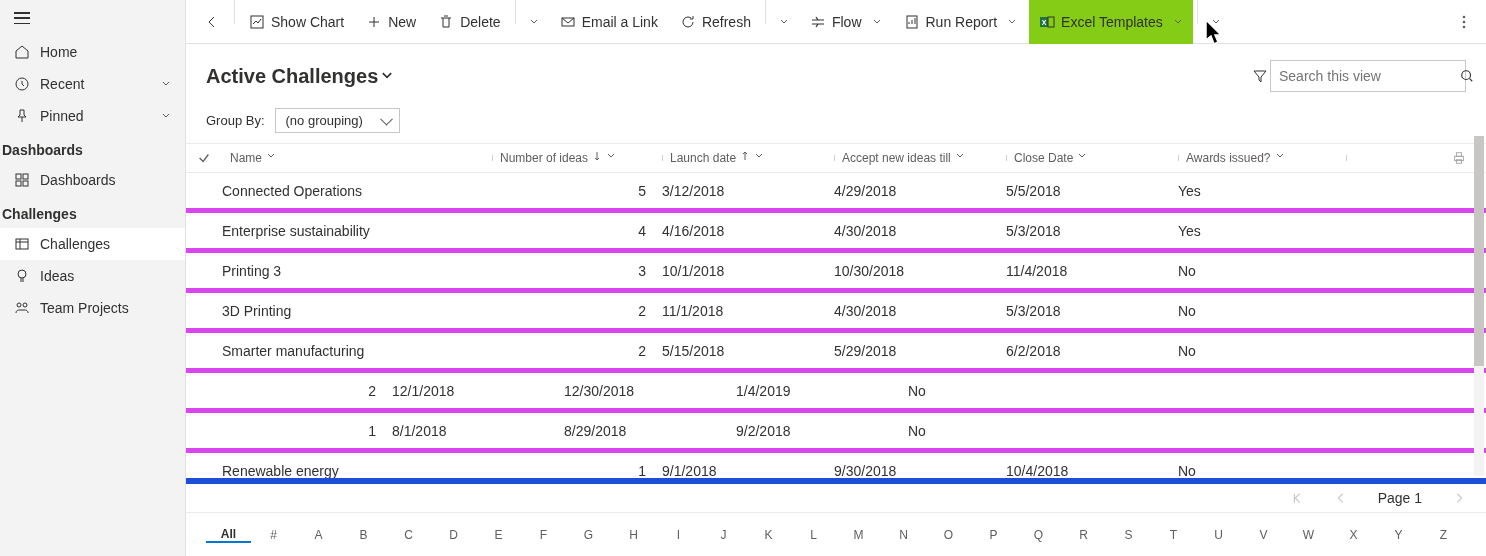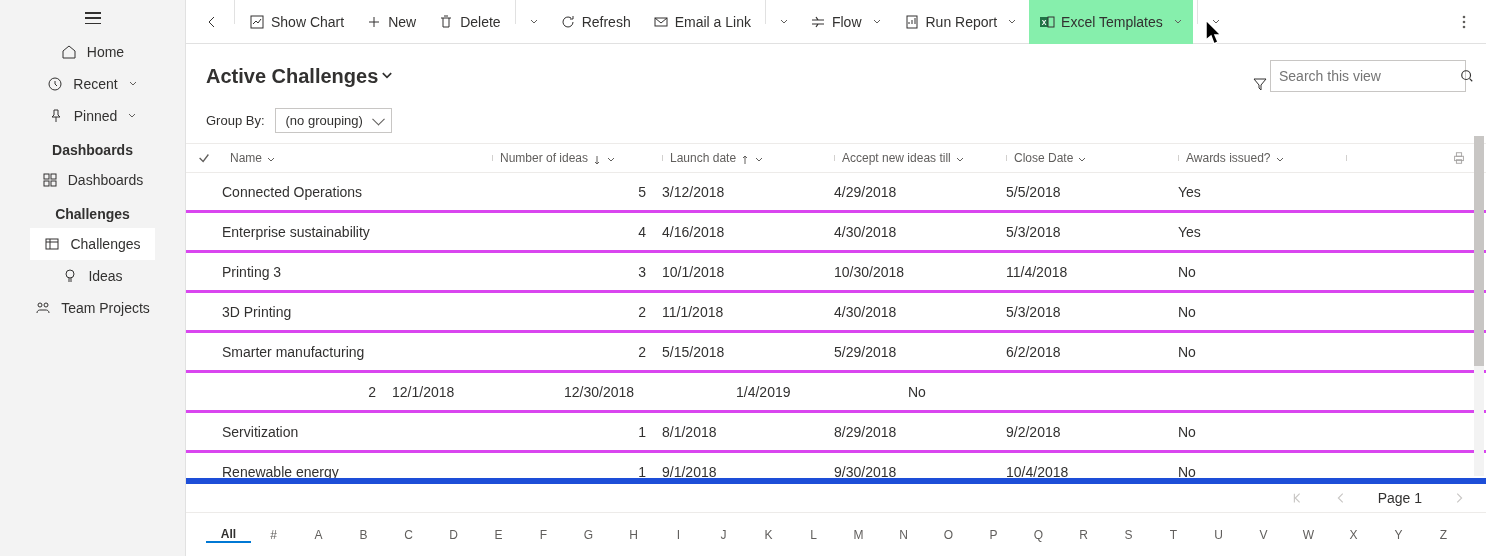--- a/index.html
+++ b/index.html
@@ -1,55 +1,55 @@
 <!DOCTYPE html>
 <html><head>
 <meta charset="utf-8">
 <style>
 * { box-sizing: border-box; margin: 0; padding: 0; }
 body { font-family: "Segoe UI", Arial, sans-serif; font-size: 14px; color: #323130; background: #fff; overflow: hidden; }
 .app { display: flex; height: 556px; width: 1486px; }
-.sidebar { width: 186px; background: #f3f3f3; border-right: 1px solid #e1e1e1; display: flex; flex-direction: column; align-items: center; }
+.sidebar { width: 186px; background: #f3f3f3; border-right: 1px solid #e1e1e1; display: flex; flex-direction: column; }
 .hamburger { padding: 12px 14px; cursor: pointer; }
 .hamburger-lines { width: 16px; height: 12px; display: flex; flex-direction: column; justify-content: space-between; }
 .hamburger-lines span { height: 1.5px; background: #323130; display: block; }
 .nav-item { display: flex; align-items: center; padding: 8px 14px; cursor: pointer; gap: 10px; }
 .nav-item .icon { width: 16px; height: 16px; display: flex; align-items: center; justify-content: center; }
 .nav-item .chev { margin-left: auto; color: #605e5c; }
 .nav-section { font-weight: 600; padding: 10px 2px 6px 2px; font-size: 14px; }
 .nav-item.active { background: #fff; }
 .main { flex: 1; display: flex; flex-direction: column; position: relative; }
 .toolbar { display: flex; align-items: flex-start; height: 44px; border-bottom: 1px solid #e1e1e1; padding: 0 8px; gap: 2px; }
 .tb-btn { display: flex; align-items: center; gap: 6px; padding: 0 10px; height: 44px; cursor: pointer; white-space: nowrap; }
-.tb-btn.active { background: #86efac; }
+.tb-btn.active { background: #84cc16; }
 .tb-sep { width: 1px; height: 24px; background: #e1e1e1; margin: 0 2px; }
 .tb-chev { display:flex; align-items:center; justify-content:center; width:28px; height:44px; cursor:pointer; color:#605e5c;}
 .tb-icon { width: 16px; height: 16px; display:inline-flex; align-items:center; justify-content:center;}
 .view-header { display: flex; align-items: center; padding: 16px 20px 8px 20px; }
 .view-title { font-size: 20px; font-weight: 600; display:flex; align-items:center; gap:2px; cursor:pointer;}
-.view-right { margin-left:auto; display:flex; align-items:flex-end; gap:2px;}
+.view-right { margin-left:auto; display:flex; align-items:center; gap:2px;}
 .search-box { border:1px solid #c8c6c4; height:32px; width:196px; display:flex; align-items:center; padding:0 8px;}
 .search-box input { border:none; outline:none; flex:1; font-size:14px; background:transparent; }
 .groupby { display:flex; align-items:center; gap:10px; padding: 8px 20px 10px 20px; font-size:13px;}
-.groupby-select { border:1px solid #c8c6c4; padding:4px 28px 4px 10px; position:relative; cursor:pointer; font-size:13px;}
+.groupby-select { border:1px solid #c8c6c4; padding:4px 36px 4px 10px; position:relative; cursor:pointer; font-size:13px;}
 .groupby-select::after { content:""; position:absolute; right:8px; top:50%; width:8px; height:8px; border-right:1px solid #605e5c; border-bottom:1px solid #605e5c; transform: translateY(-70%) rotate(45deg);}
 .grid { flex:1; display:flex; flex-direction:column; overflow:hidden; position:relative;}
 .grid-header { display:flex; border-top:1px solid #edebe9; border-bottom:1px solid #edebe9; font-size:12px; color:#605e5c; height:30px; align-items:center;}
 .col-check { width:36px; display:flex; justify-content:center;}
 .col-name { flex: 0 0 270px; padding-left:0;}
 .col-ideas { flex: 0 0 170px; text-align:left;}
 .col-launch { flex: 0 0 172px;}
 .col-accept { flex: 0 0 172px;}
 .col-close { flex: 0 0 172px;}
 .col-awards { flex: 0 0 168px;}
 .col-end { flex:1; display:flex; justify-content:flex-end; padding-right:20px;}
-.hdr-cell { display:flex; align-items:flex-end; gap:4px; cursor:pointer; position:relative; padding-left:8px;}
+.hdr-cell { display:flex; align-items:flex-start; gap:4px; cursor:pointer; position:relative; padding-left:8px;}
 .hdr-cell .sep { position:absolute; left:0; top:4px; bottom:4px; width:1px; background:#d2d0ce;}
 .rows { overflow-y:auto; flex:1;}
-.row { display:flex; align-items:center; height:40px; border-bottom:3px solid #d946ef; font-size:14px;}
+.row { display:flex; align-items:center; height:40px; border-bottom:5px solid #d946ef; font-size:14px;}
 .row .col-ideas { text-align:right; padding-right:16px;}
 .pager { display:flex; align-items:center; justify-content:flex-end; gap:30px; padding:6px 20px; color:#a19f9d; border-top:6px solid #1d4ed8;}
 .alpha { display:flex; align-items:center; border-top:1px solid #edebe9; height:44px; padding:0 20px; gap:0;}
 .alpha span { flex:1; text-align:center; font-size:12px; color:#605e5c; cursor:pointer;}
 .alpha span.active { color:#323130; border-bottom:2px solid #0078d4; font-weight:600;}
 .cursor-img { position:absolute; top:18px; left:1014px; pointer-events:none; z-index:100;}
 .scrollbar { position:absolute; right:2px; top:136px; width:10px; height:340px; background:#f3f3f3;}
 .scrollbar-thumb { width:100%; height:230px; background:#c8c6c4;}
 svg { display:block; }
 .chev-dn { width:10px; height:10px; }
@@ -183,33 +183,33 @@
       </div>
       <div class="tb-sep"></div>
       <div class="tb-chev">
           <svg class="chev-dn" viewBox="0 0 10 10" fill="none" stroke="#605e5c" stroke-width="1">
             <path d="M2 3 L5 6 L8 3"></path>
           </svg>
         </div>
       <div class="tb-btn">
         <span class="tb-icon">
             <svg width="16" height="16" viewBox="0 0 16 16" fill="none" stroke="#323130" stroke-width="1">
-              <path d="M13 8 A5 5 0 1 1 11 4 M13 2 V5 H10"></path>
-            </svg>
-          </span>
-        <span>Refresh</span>
-      </div>
-      <div class="tb-btn">
-        <span class="tb-icon">
-            <svg width="16" height="16" viewBox="0 0 16 16" fill="none" stroke="#323130" stroke-width="1">
               <rect x="2" y="4" width="12" height="8"></rect>
               <path d="M2 4 L8 9 L14 4"></path>
             </svg>
           </span>
         <span>Email a Link</span>
+      </div>
+      <div class="tb-btn">
+        <span class="tb-icon">
+            <svg width="16" height="16" viewBox="0 0 16 16" fill="none" stroke="#323130" stroke-width="1">
+              <path d="M13 8 A5 5 0 1 1 11 4 M13 2 V5 H10"></path>
+            </svg>
+          </span>
+        <span>Refresh</span>
       </div>
       <div class="tb-sep"></div>
       <div class="tb-chev">
           <svg class="chev-dn" viewBox="0 0 10 10" fill="none" stroke="#605e5c" stroke-width="1">
             <path d="M2 3 L5 6 L8 3"></path>
           </svg>
         </div>
       <div class="tb-btn">
         <span class="tb-icon">
             <svg width="16" height="16" viewBox="0 0 16 16" fill="none" stroke="#323130" stroke-width="1.2">
@@ -417,21 +417,20 @@
             <div class="col-check"></div>
             <div class="col-ideas">2</div>
             <div class="col-launch">12/1/2018</div>
             <div class="col-accept">12/30/2018</div>
             <div class="col-close">1/4/2019</div>
             <div class="col-awards">No</div>
             <div class="col-end"></div>
           </div>
           <div class="row">
             <div class="col-check"></div>
-            <div class="col-name">Servitization</div>
             <div class="col-ideas">1</div>
             <div class="col-launch">8/1/2018</div>
             <div class="col-accept">8/29/2018</div>
             <div class="col-close">9/2/2018</div>
             <div class="col-awards">No</div>
             <div class="col-end"></div>
           </div>
           <div class="row">
             <div class="col-check"></div>
             <div class="col-name">Renewable energy</div>

